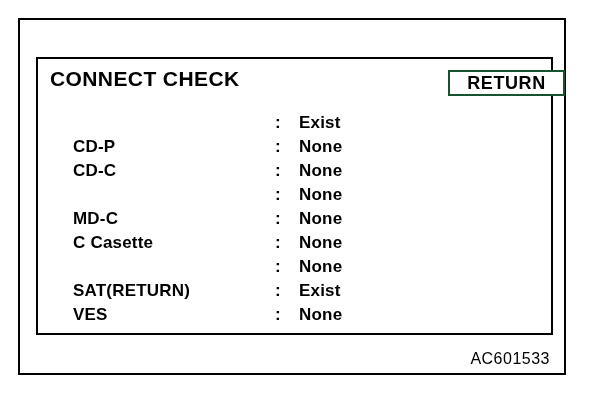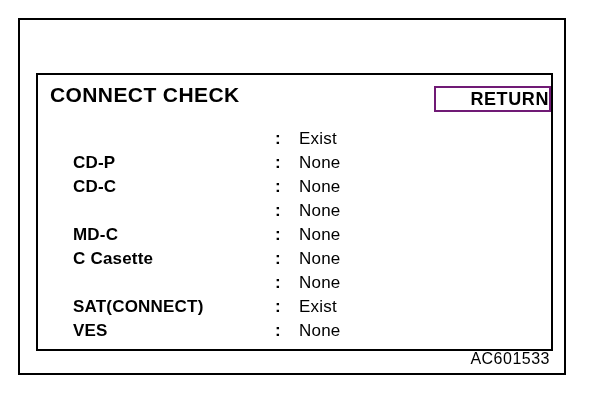--- a/index.html
+++ b/index.html
@@ -32,21 +32,20 @@
   
   #display-panel {
     position: absolute;
     left: 16px;   
     top: 37px;    
     width: 517px; 
     height: 278px;
     border: 2px solid #000000;
     box-sizing: border-box;
     background: #ffffff;
-    margin-top: 16px;
   }
 
   
   #panel-header {
     position: absolute;
     left: 0;
     top: 0;
     width: 100%;
     height: 44px;
   }
@@ -57,30 +56,30 @@
     top: 8px;
     font-size: 21px;
     font-weight: bold;
     letter-spacing: 0.4px;
     white-space: nowrap;
     line-height: 24px;
   }
 
   #return-button {
     position: absolute;
-    left: 396px;  
+    left: 410px;  
     top: 11px;    
     width: 117px;
     height: 26px;
-    border: 2px solid #701a75;
+    border: 2px solid #14532d;
     box-sizing: border-box;
     background: #ffffff;
     display: flex;
     align-items: center;
-    justify-content: flex-end;
+    justify-content: center;
     cursor: pointer;
   }
   #return-button .btn-label {
     font-size: 18px;
     font-weight: bold;
     letter-spacing: 0.6px;
     line-height: 20px;
   }
 
   
@@ -109,21 +108,21 @@
     left: 237px;
     top: 0;
     font-size: 17px;
     font-weight: bold;
   }
   .row-value {
     position: absolute;
     left: 261px;
     top: 0;
     font-size: 17px;
-    font-weight: normal;
+    font-weight: bold;
     letter-spacing: 0.2px;
   }
 
   
   #figure-code {
     position: absolute;
     right: 14px;
     top: 330px;  
     font-size: 16px;
     font-weight: normal;
@@ -174,21 +173,21 @@
         <div class="status-row">
           <span class="row-label">C Casette</span>
           <span class="row-separator">:</span>
           <span class="row-value">None</span>
         </div>
         <div class="status-row">
           <span class="row-separator">:</span>
           <span class="row-value">None</span>
         </div>
         <div class="status-row">
-          <span class="row-label">SAT(CONNECT)</span>
+          <span class="row-label">SAT(RETURN)</span>
           <span class="row-separator">:</span>
           <span class="row-value">Exist</span>
         </div>
         <div class="status-row">
           <span class="row-label">VES</span>
           <span class="row-separator">:</span>
           <span class="row-value">None</span>
         </div>
       </div>
 

